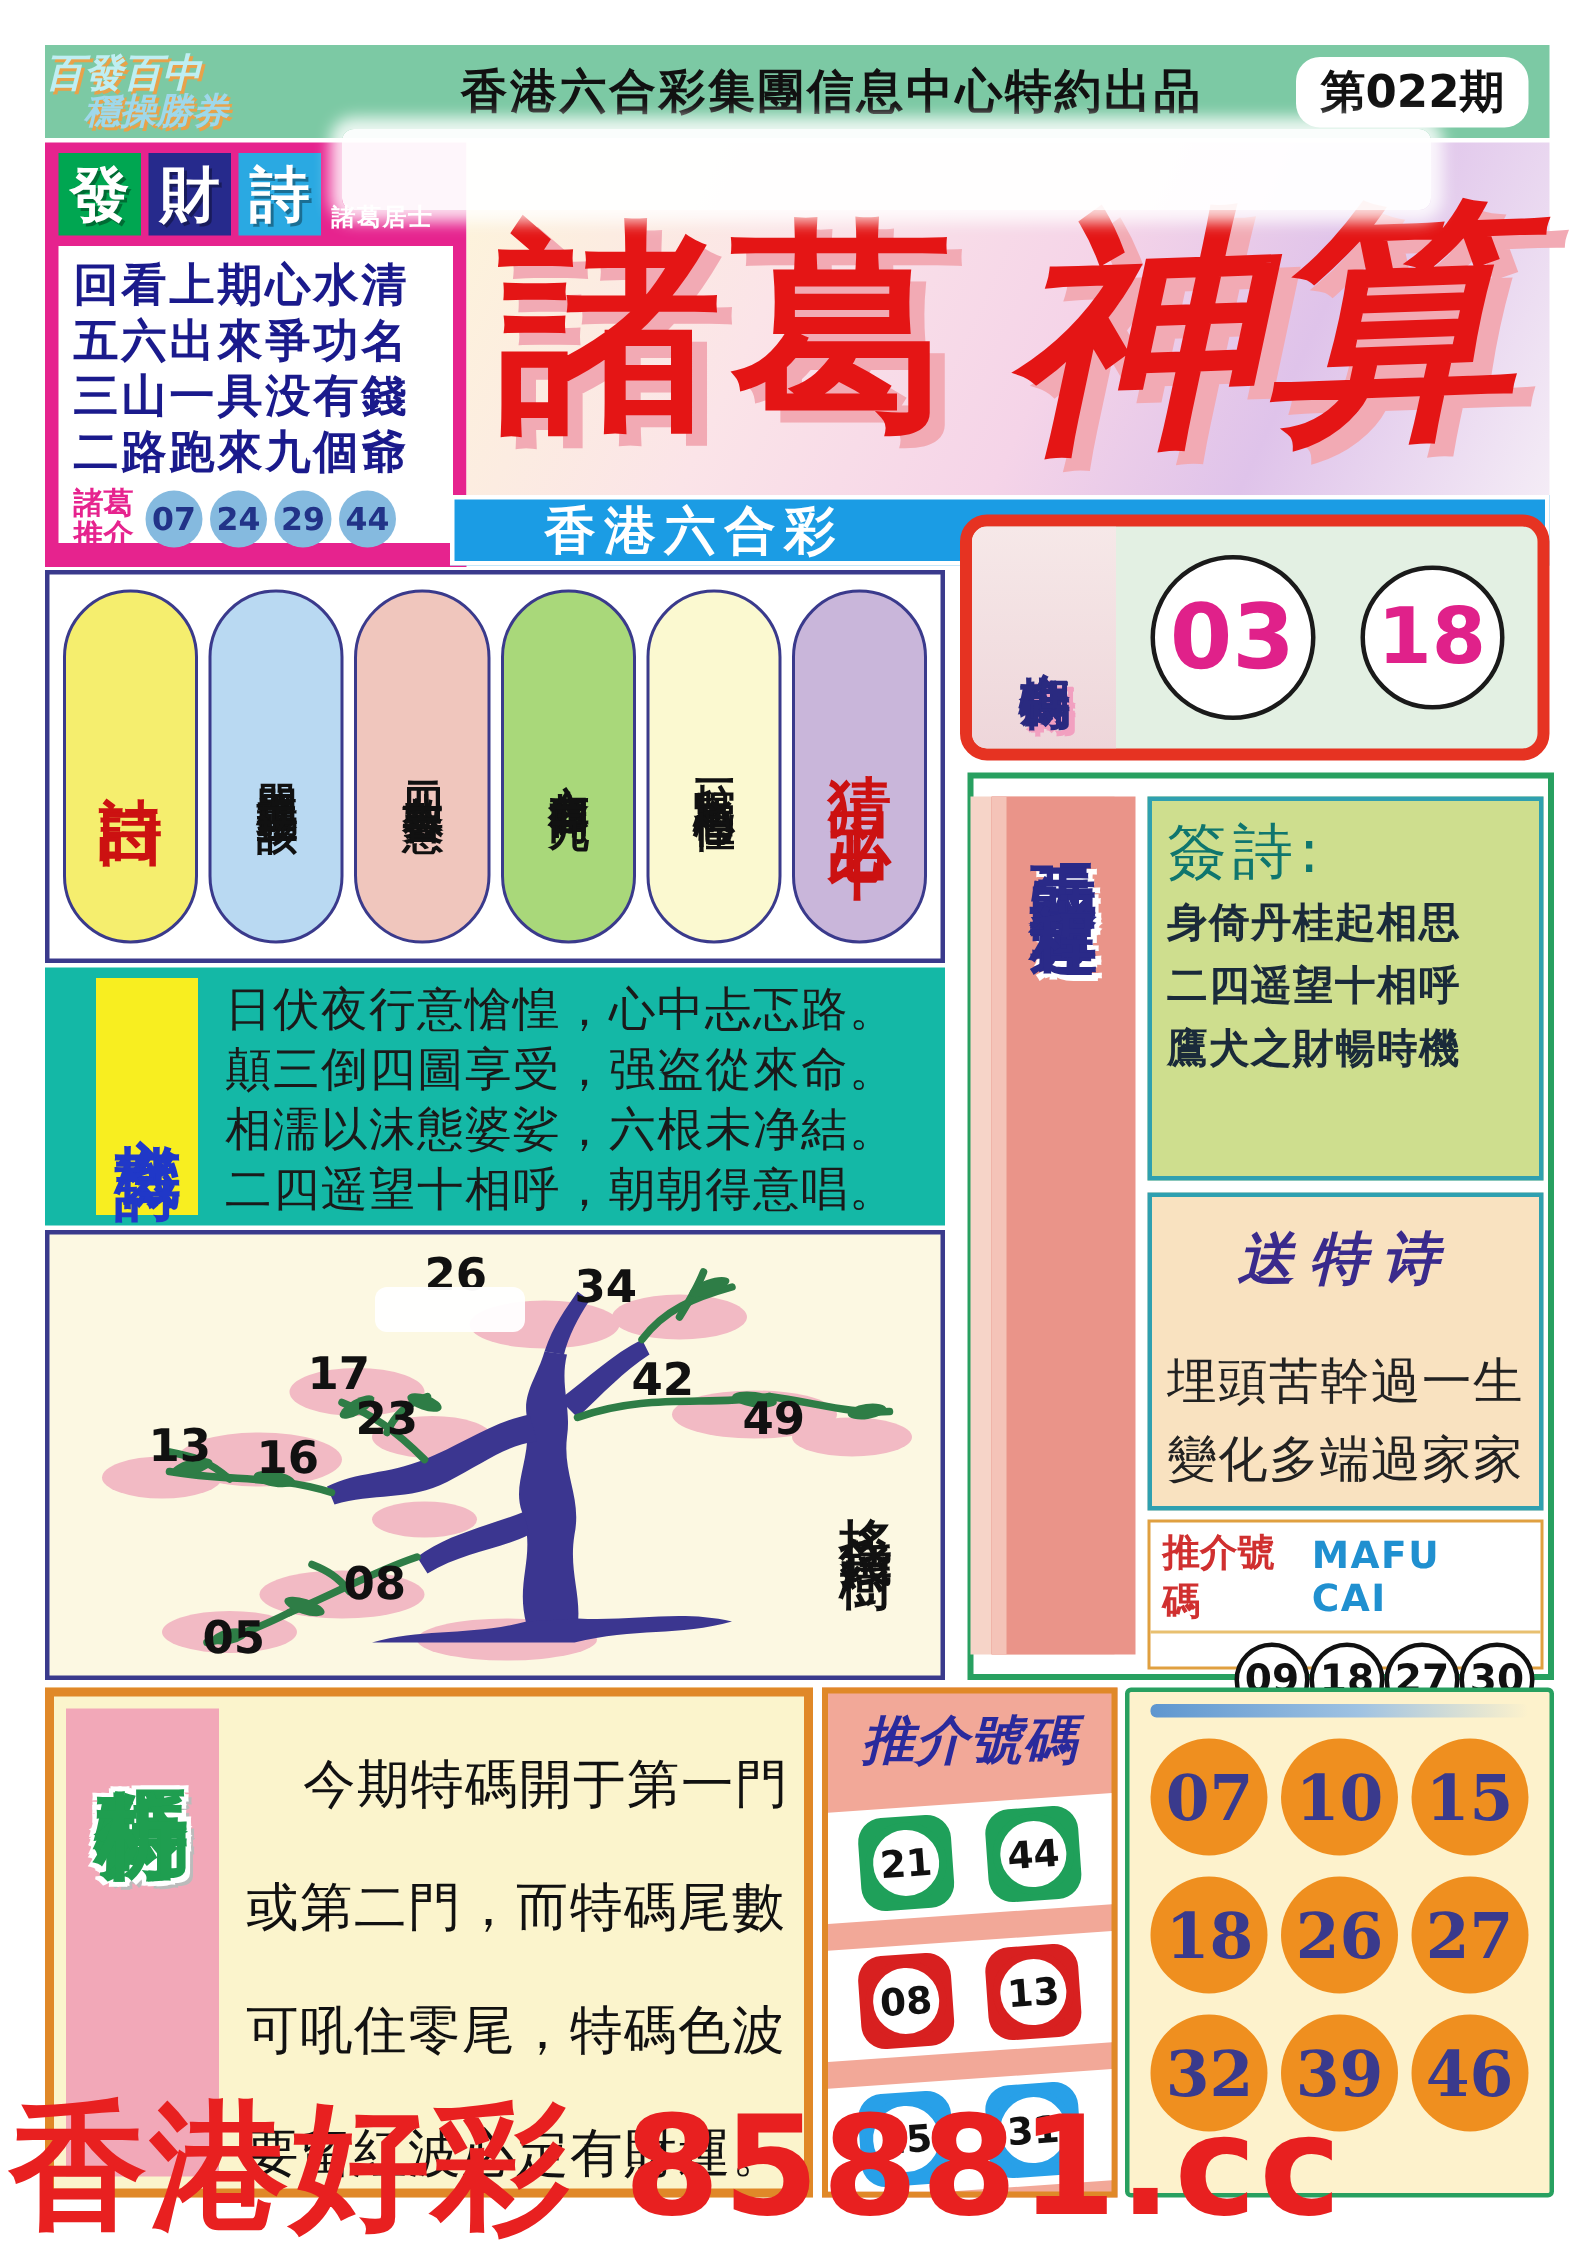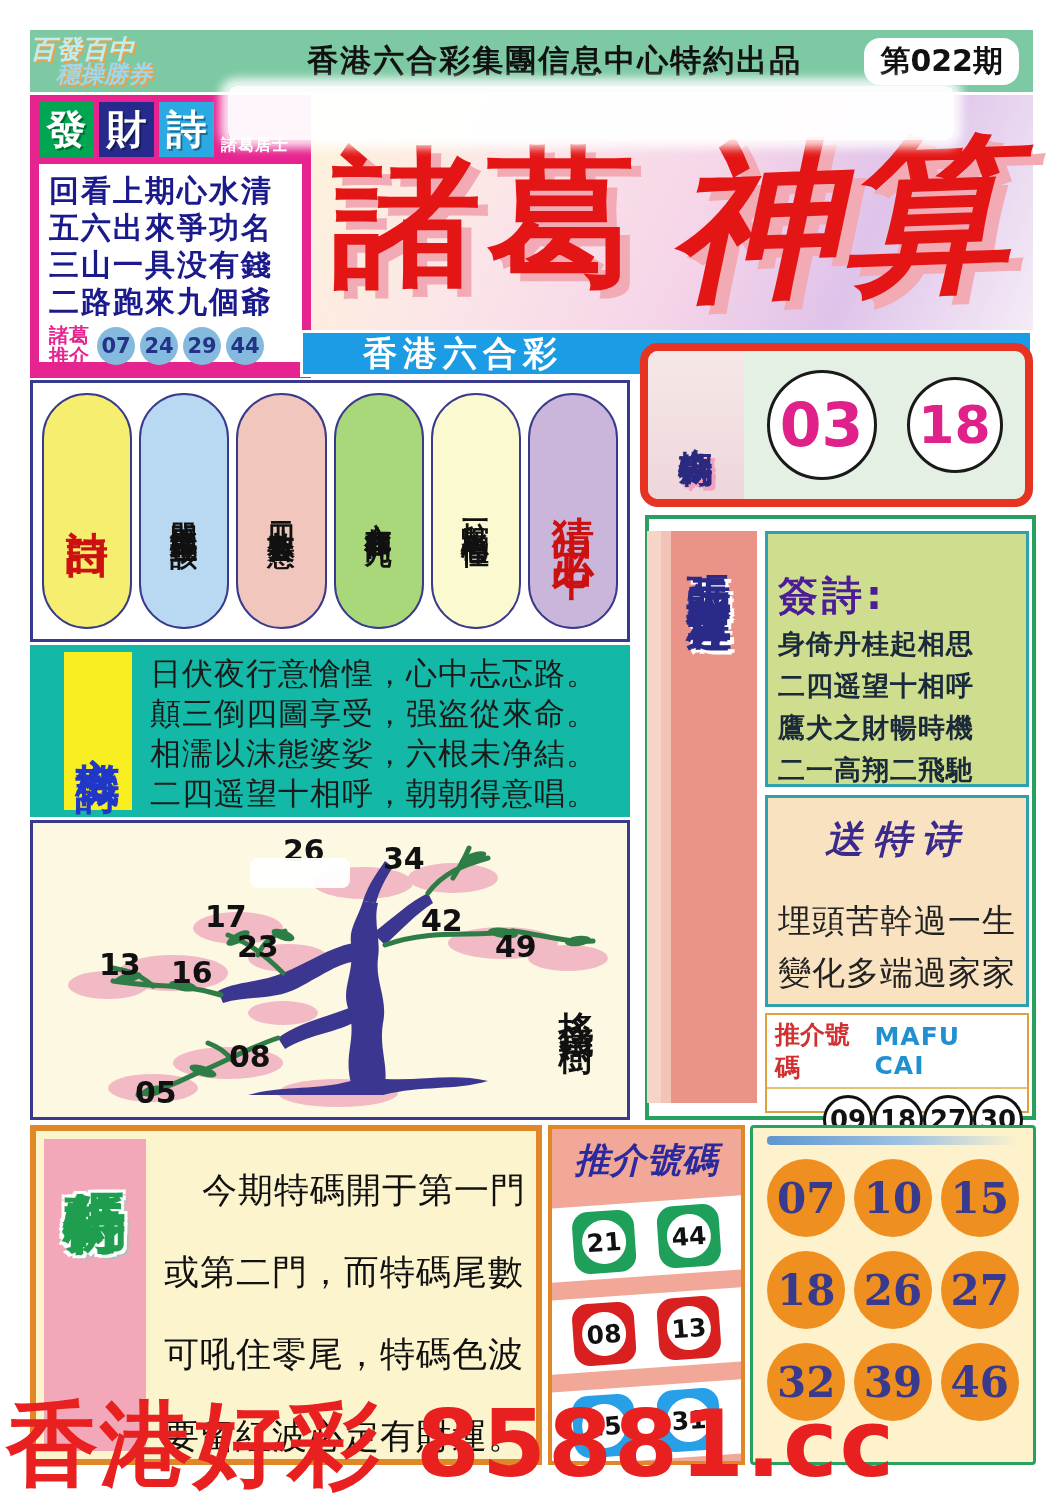--- a/index.html
+++ b/index.html
@@ -83,21 +83,21 @@
 
   
   .rightcol { position:absolute; left:645px; top:515px; width:391px; height:605px;
     background:#fff; border:4px solid #28a060; }
   .zhang-strip { position:absolute; left:12px; top:12px; width:96px; height:572px; background:#ea9489;
     box-shadow:10px 0 0 #f4c3b8 inset, -14px 0 0 #f6d4c8; display:flex; justify-content:center; }
   .zhang-strip .v { color:#2a2a88; font-size:45px; font-weight:900; line-height:1.06; letter-spacing:4px;
     text-shadow:4px 4px 0 #ffffff; padding-top:8px; }
   .qianshi { position:absolute; left:116px; top:12px; width:264px; height:256px;
     background:#cede8e; border:3px solid #2fa0b0; padding:6px 10px; }
-  .qianshi-title { color:#4c1d95; font-size:40px; font-weight:700; letter-spacing:4px;margin-top:28px; }
+  .qianshi-title { color:#0f766e; font-size:40px; font-weight:400; letter-spacing:4px; }
   .qianshi-lines div { color:#1a2a3a; font-size:27px; font-weight:bold; line-height:42px; white-space:nowrap; letter-spacing:1px; }
   .songteshi { position:absolute; left:116px; top:276px; width:264px; height:212px;
     background:#f9e2c0; border:3px solid #2fa0b0; padding:10px; }
   .song-title { text-align:center; color:#3a2a8c; font-size:38px; font-weight:900; font-style:italic; letter-spacing:10px; margin-top:6px; }
   .song-lines { margin-top:30px; }
   .song-lines div { color:#222; font-size:33px; line-height:52px; letter-spacing:1px; white-space:nowrap; }
   .mafu { position:absolute; left:116px; top:494px; width:264px; height:100px;
     background:#fff; border:2px solid #e0a040; }
   .mafu-head { display:flex; align-items:center; justify-content:space-between; padding:3px 8px; border-bottom:2px solid #e8c070; }
   .mafu-title { color:#d03030; font-size:25px; font-weight:900; }
@@ -311,21 +311,20 @@
   <div class="rightcol">
     <div class="zhang-strip">
       <span class="v">張天師十二生肖算運程</span>
     </div>
     <div class="qianshi">
       <div class="qianshi-title">簽詩:</div>
       <div class="qianshi-lines" id="qianshi-lines">
           <div>身倚丹桂起相思</div>
           <div>二四遥望十相呼</div>
           <div>鷹犬之財暢時機</div>
-          <div>二一高翔二飛馳</div>
         </div>
     </div>
     <div class="songteshi">
       <div class="song-title">送特诗</div>
       <div class="song-lines" id="song-lines">
           <div>埋頭苦幹過一生</div>
           <div>變化多端過家家</div>
         </div>
     </div>
     <div class="mafu">

